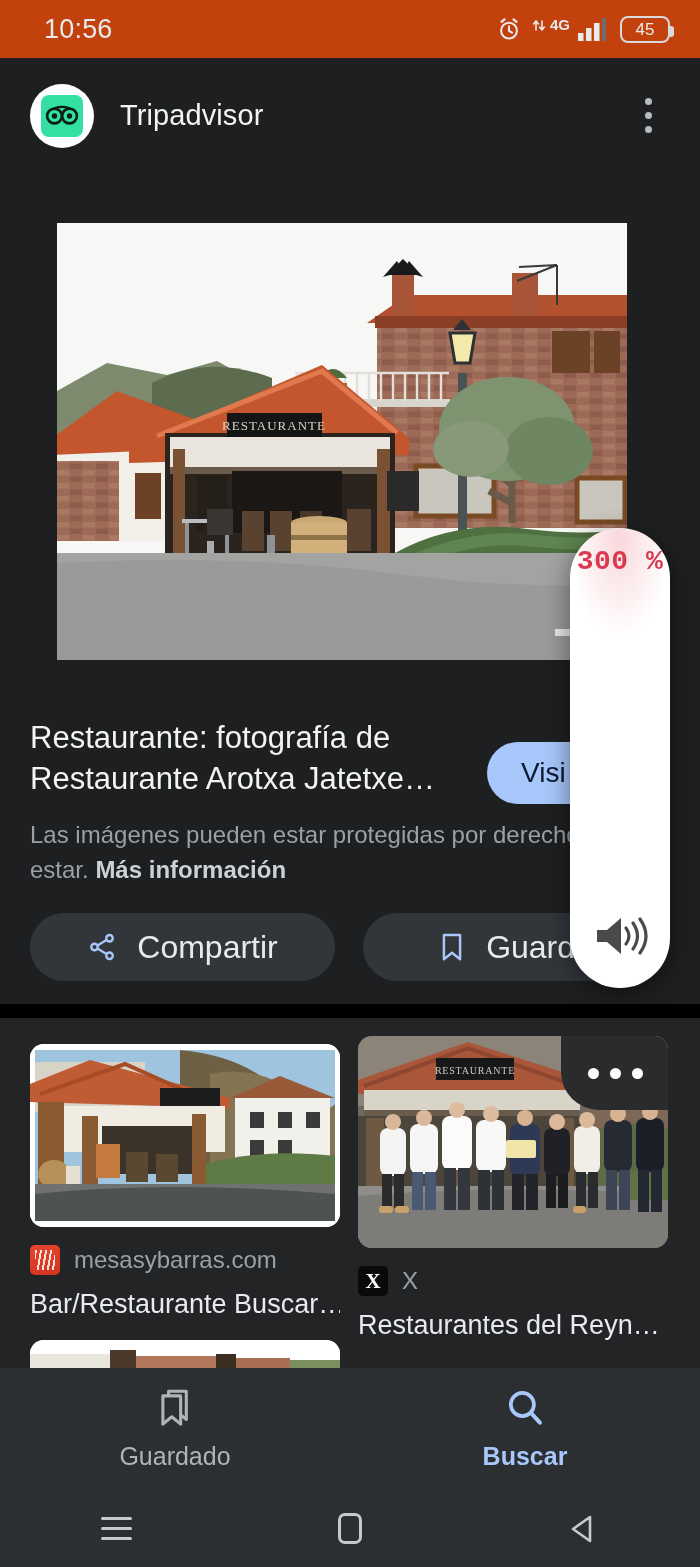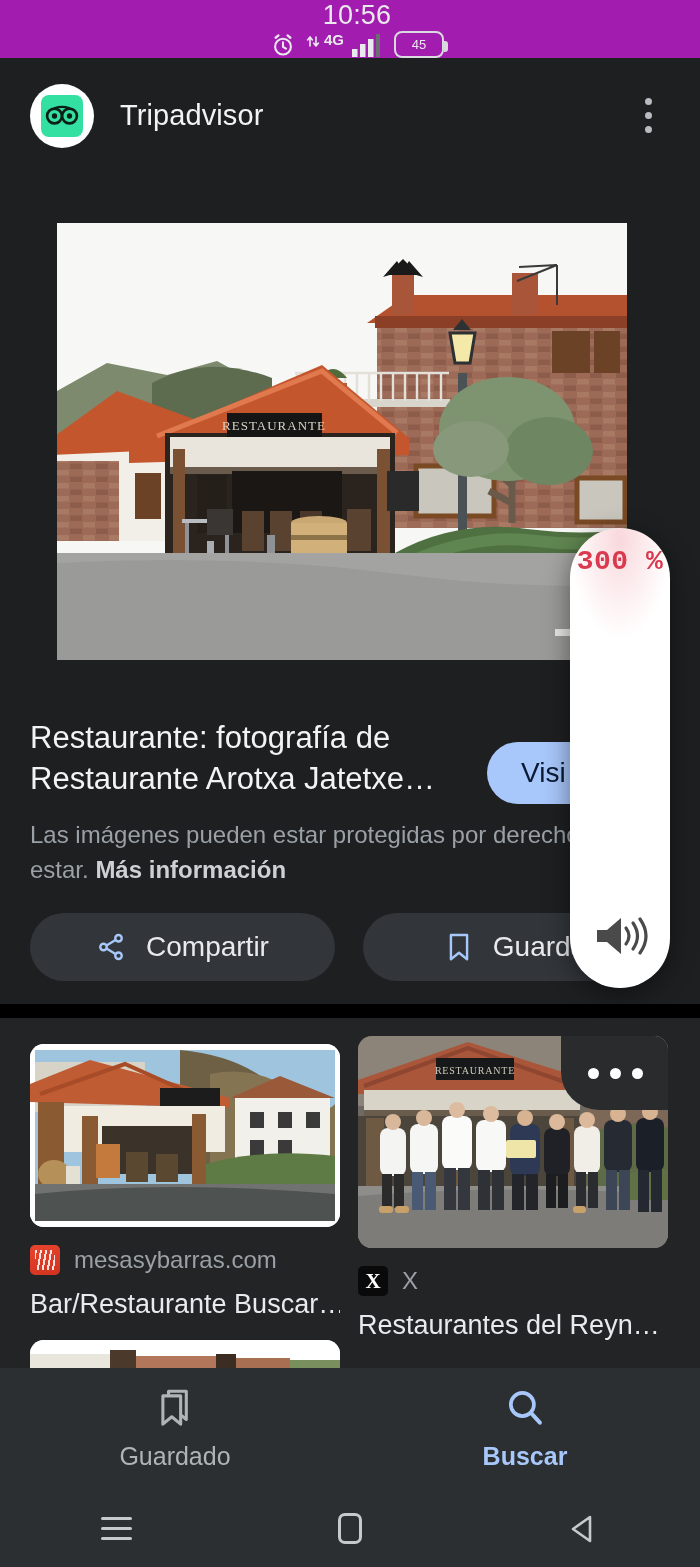--- a/index.html
+++ b/index.html
@@ -12,38 +12,37 @@
   #phone{
     position:relative;
     width:700px; height:1567px;
     background:#1d1f20;
     overflow:hidden;
   }
 
   
   .statusbar{
     position:absolute; top:0; left:0; width:700px; height:58px;
-    background:#a21caf;
+    background:#c2410c;
     display:flex; align-items:center; justify-content:space-between;
     padding:0 30px 0 44px;
-    flex-direction:column;
   }
   .clock{ color:#e9eaec; font-size:27px; letter-spacing:.2px; }
   .sysicons{ display:flex; align-items:center; gap:9px; }
   .ic{ display:block; }
   .battery{
     width:50px; height:27px; border:2.5px solid #d8dadd; border-radius:8px;
     display:flex; align-items:center; justify-content:center;
     position:relative;
   }
   .battery:after{
     content:""; position:absolute; right:-6px; top:8px;
     width:4px; height:11px; background:#d8dadd; border-radius:0 3px 3px 0;
   }
-  .battery span{ color:#e9eaec; font-size:13px; line-height:1; }
+  .battery span{ color:#e9eaec; font-size:17px; line-height:1; }
 
   
   .appheader{
     position:absolute; top:58px; left:0; width:700px; height:115px;
     background:#1d1f20;
     display:flex; align-items:center; padding:0 30px 0 30px;
   }
   .favi-ring{
     width:64px; height:64px; border-radius:50%;
     background:#fff; display:flex; align-items:center; justify-content:center;
@@ -93,21 +92,21 @@
   }
   .copy-note b{ color:#cdd1d5; font-weight:700; }
 
   .actions{
     position:absolute; top:913px; left:30px;
     display:flex; gap:28px;
   }
   .pill{
     height:68px; border-radius:40px; background:#32363b;
     display:flex; align-items:center; gap:20px;
-    padding:0 46px; color:#e8eaed; font-size:28px;
+    padding:0 46px; color:#e8eaed; font-size:32px;
     border:none; font-family:"Liberation Sans",sans-serif;
   }
   .pill.share{ width:305px; justify-content:center;}
   .pill.save{ width:305px; justify-content:center;}
 
   
   .black-band{
     position:absolute; top:1004px; left:0; width:700px; height:14px; background:#000;
   }
 

